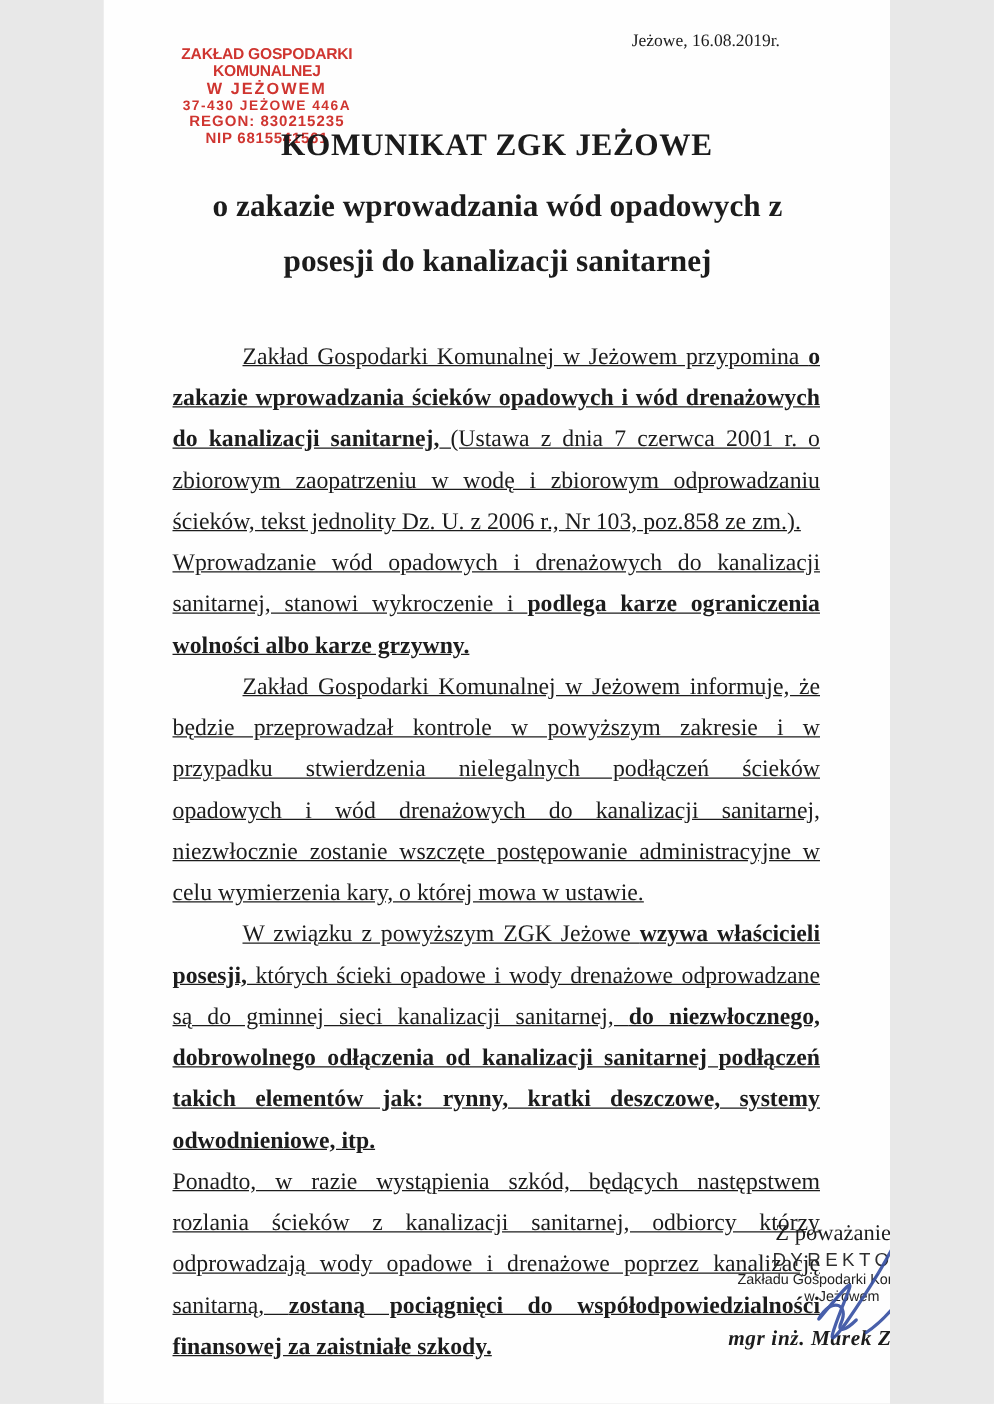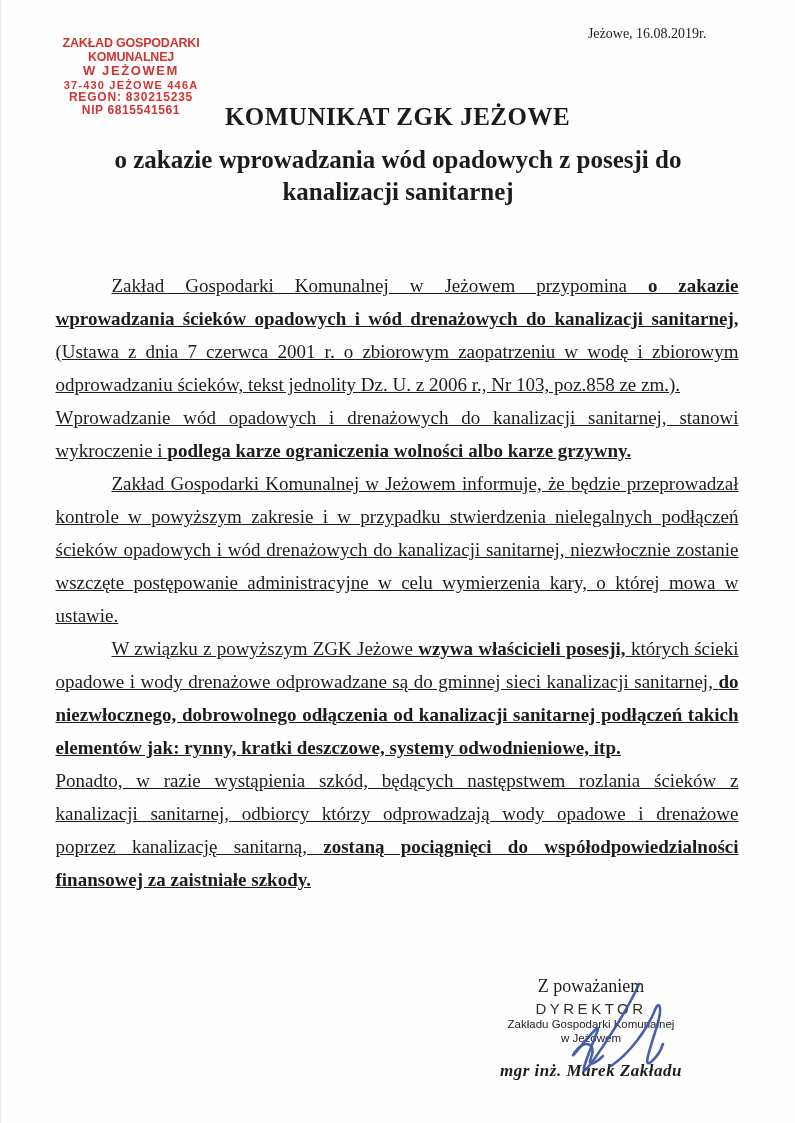--- a/index.html
+++ b/index.html
@@ -1,18 +1,18 @@
 <!DOCTYPE html>
 <html><head>
 <meta charset="utf-8">
 <style>
   html,body { margin:0; padding:0; background:#e8e8e8; }
   .page {
     position:relative;
-    width:794px; height:1123px;
+    width:629px; height:1123px;
     margin:0 auto;
     background:#fefefe;
     font-family:"Liberation Serif", serif;
     color:#1c1c1c;
     overflow:hidden;
   }
   
   .stamp {
     position:absolute; left:28px; top:36px; width:205px;
     text-align:center;
@@ -34,21 +34,21 @@
   .title {
     position:absolute; top:103px; left:0; right:0;
     text-align:center;
     font-size:25px; font-weight:bold;
     letter-spacing:0.5px;
   }
   .subtitle {
     position:absolute; top:144px; left:78px; right:77px;
     text-align:center;
     font-size:25px; font-weight:bold;
-    line-height:32px;
+    line-height:44px;
   }
   
   .body-text {
     position:absolute; top:269px; left:55px; right:56px;
     font-size:19px;
     line-height:33px;
     text-align:justify;
     text-decoration:underline;
   }
   .body-text p { margin:0; }

